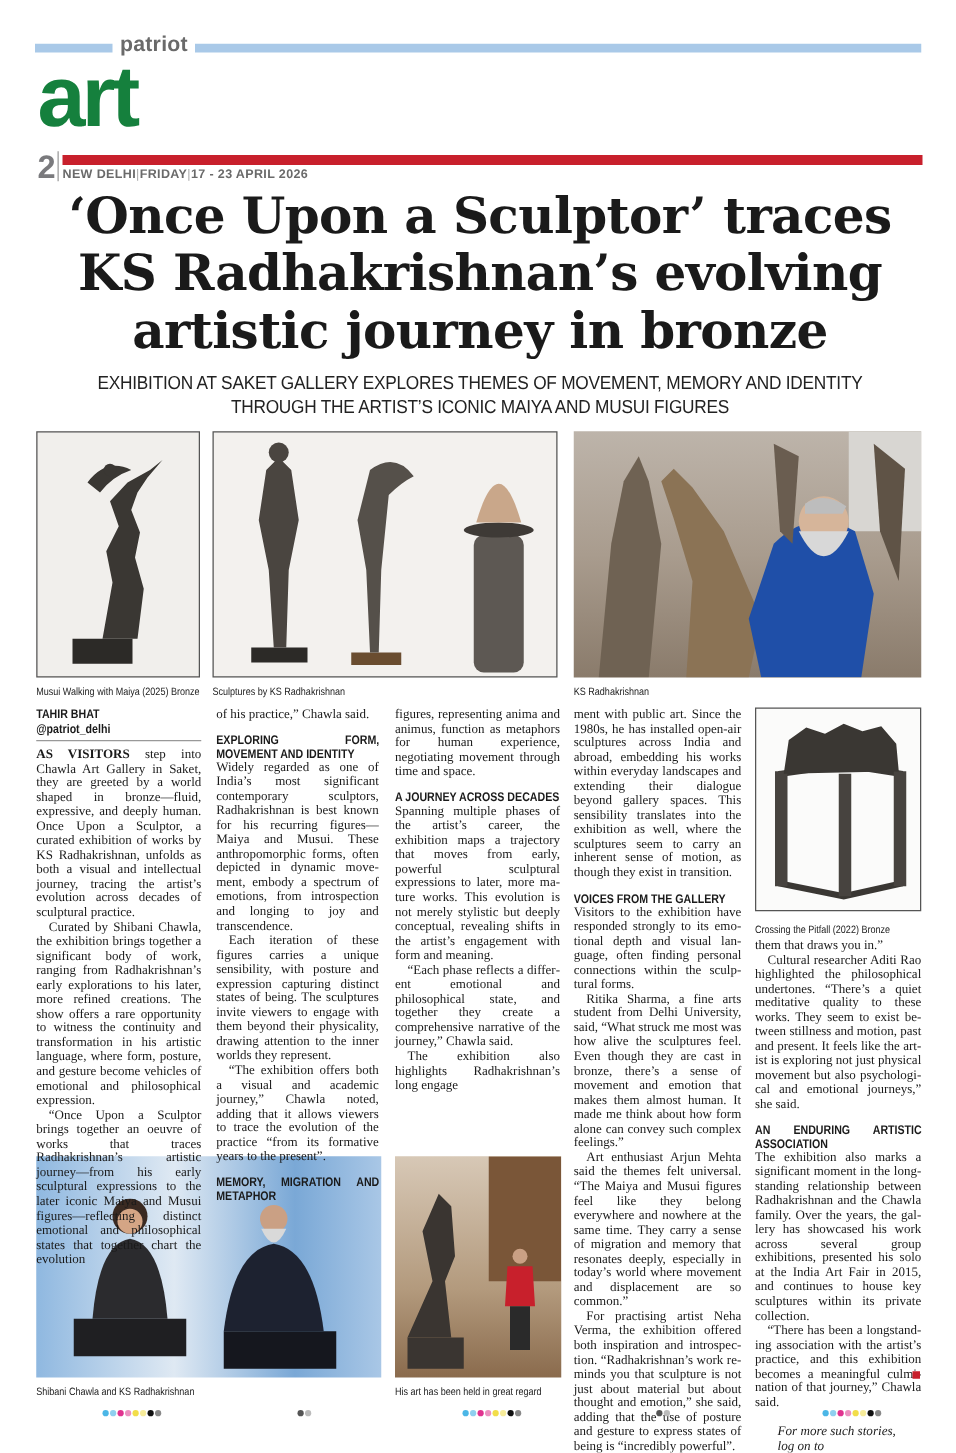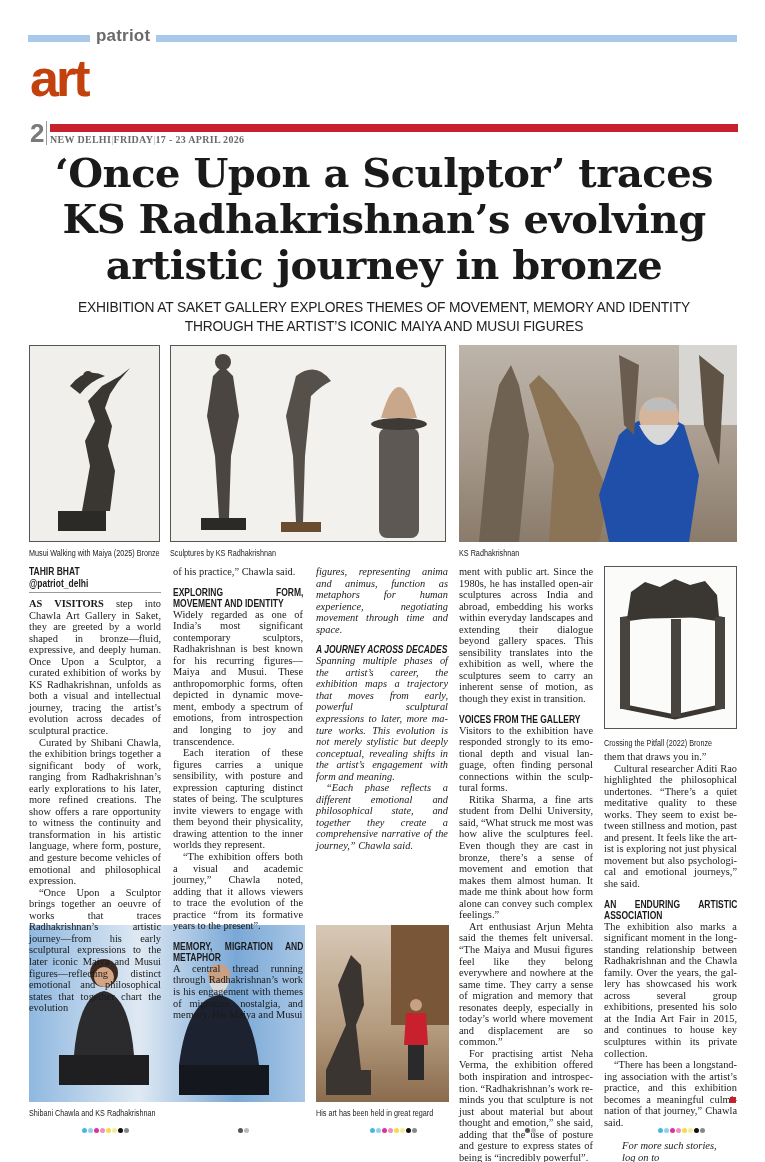--- a/index.html
+++ b/index.html
@@ -3,25 +3,25 @@
 <meta charset="utf-8">
 <style>
   * { box-sizing: border-box; margin: 0; padding: 0; }
   html, body { width: 765px; height: 1162px; background: #fff; overflow: hidden; }
   body { position: relative; font-family: "Liberation Serif", serif; color: #1a1a1a; }
 
   .masthead-bar { position: absolute; top: 35px; height: 7px; background: #a9c9e8; }
   .bar-left { left: 28px; width: 62px; }
   .bar-right { left: 156px; width: 581px; }
   .patriot { position: absolute; top: 26px; left: 96px; font-family: "Liberation Sans", sans-serif; font-weight: bold; font-size: 17px; color: #6a6a6a; letter-spacing: 0.2px; }
-  .art { position: absolute; top: 38px; left: 30px; font-family: "Liberation Sans", sans-serif; font-weight: bold; font-size: 52px; line-height: 80px; color: #c2410c; letter-spacing: -3px; }
+  .art { position: absolute; top: 38px; left: 30px; font-family: "Liberation Sans", sans-serif; font-weight: bold; font-size: 69px; line-height: 80px; color: #15803d; letter-spacing: -3px; }
   .page-num { position: absolute; top: 118px; left: 30px; font-family: "Liberation Sans", sans-serif; font-weight: bold; font-size: 26px; color: #7a7a7d; }
   .page-num-rule { position: absolute; top: 121px; left: 46px; width: 1px; height: 24px; background: #999; }
   .red-bar { position: absolute; top: 124px; left: 50px; width: 688px; height: 8px; background: #c8202c; }
-  .dateline { position: absolute; top: 134px; left: 50px; font-family: Liberation Serif, serif; font-weight: bold; font-size: 10px; color: #6a6a6a; letter-spacing: 0.3px; }
+  .dateline { position: absolute; top: 134px; left: 50px; font-family: Liberation Sans, sans-serif; font-weight: bold; font-size: 10px; color: #6a6a6a; letter-spacing: 0.3px; }
   .dateline .sep { color: #aaa; font-weight: normal; }
 
   .headline { position: absolute; top: 150px; left: 30px; width: 708px; text-align: center; font-family: "DejaVu Serif", serif; font-size: 40px; line-height: 46px; color: #1a1a1a; letter-spacing: -0.5px; }
   .deck { position: absolute; top: 297px; left: 30px; width: 708px; text-align: center; font-family: "Liberation Sans", sans-serif; font-size: 15px; line-height: 19px; color: #222; transform: scaleX(0.92); transform-origin: center; letter-spacing: -0.2px; }
 
   .photo { position: absolute; border: 1px solid #555; overflow: hidden; }
   .photo.noborder { border: none; }
   .caption { position: absolute; font-family: "Liberation Sans", sans-serif; font-size: 8.5px; color: #222; transform: scaleX(0.85); transform-origin: left; white-space: nowrap; }
 
   .col { position: absolute; font-size: 10.4px; line-height: 11.55px; text-align: justify; hyphens: manual; }
@@ -139,28 +139,28 @@
   <p>“Once Upon a Sculptor brings together an oeuvre of works that traces Radhakrishnan’s ar­tistic journey—from his early sculptural expressions to the later iconic Maiya and Musui figures—reflecting distinct emo­tional and philosophical states that together chart the evolution</p>
 </div>
 
 <div class="col" style="left:173px;top:566px;width:130px;">
   <p class="first">of his practice,” Chawla said.</p>
   <h4>EXPLORING FORM, MOVEMENT AND IDENTITY</h4>
   <p class="first">Widely regarded as one of India’s most significant contemporary sculptors, Radhakrishnan is best known for his recurring fig­ures—Maiya and Musui. These anthropomorphic forms, often depicted in dynamic move­ment, embody a spectrum of emotions, from introspection and longing to joy and transcen­dence.</p>
   <p>Each iteration of these figures carries a unique sensibility, with posture and expression captur­ing distinct states of being. The sculptures invite viewers to en­gage with them beyond their physicality, drawing attention to the inner worlds they represent.</p>
   <p>“The exhibition offers both a visual and academic journey,” Chawla noted, adding that it al­lows viewers to trace the evolu­tion of the practice “from its for­mative years to the present”.</p>
   <h4>MEMORY, MIGRATION AND METAPHOR</h4>
-  <p class="first">A central thread running through Radhakrishnan’s work is his engagement with themes of migration, nostalgia, and memory. His Maiya and Musui</p>
-</div>
-
-<div class="col" style="left:316px;top:566px;width:132px;font-style:italic;">
+</div>
+
+<div class="col" style="left:316px;top:566px;width:132px;">
   <p class="first">figures, representing anima and animus, function as metaphors for human experience, negotiat­ing movement through time and space.</p>
   <h4>A JOURNEY ACROSS DECADES</h4>
   <p class="first">Spanning multiple phases of the artist’s career, the exhibition maps a trajectory that moves from early, powerful sculptural expressions to later, more ma­ture works. This evolution is not merely stylistic but deeply con­ceptual, revealing shifts in the artist’s engagement with form and meaning.</p>
   <p>“Each phase reflects a differ­ent emotional and philosophical state, and together they create a comprehensive narrative of the journey,” Chawla said.</p>
+  <p>The exhibition also highlights Radhakrishnan’s long engage­</p>
 </div>
 
 <div class="col" style="left:459px;top:566px;width:134px;">
   <p class="first">ment with public art. Since the 1980s, he has installed open-air sculptures across India and abroad, embedding his works within everyday landscapes and extending their dialogue beyond gallery spaces. This sensibility translates into the exhibition as well, where the sculptures seem to carry an inherent sense of motion, as though they exist in transition.</p>
   <h4>VOICES FROM THE GALLERY</h4>
   <p class="first">Visitors to the exhibition have responded strongly to its emo­tional depth and visual lan­guage, often finding personal connections within the sculp­tural forms.</p>
   <p>Ritika Sharma, a fine arts stu­dent from Delhi University, said, “What struck me most was how alive the sculptures feel. Even though they are cast in bronze, there’s a sense of movement and emotion that makes them al­most human. It made me think about how form alone can con­vey such complex feelings.”</p>
   <p>Art enthusiast Arjun Mehta said the themes felt universal. “The Maiya and Musui figures feel like they belong everywhere and nowhere at the same time. They carry a sense of migra­tion and memory that resonates deeply, especially in today’s world where movement and dis­placement are so common.”</p>
   <p>For practising artist Neha Verma, the exhibition offered both inspiration and introspec­tion. “Radhakrishnan’s work re­minds you that sculpture is not just about material but about thought and emotion,” she said, adding that the use of posture and gesture to express states of being is “incredibly powerful”.</p>
 

